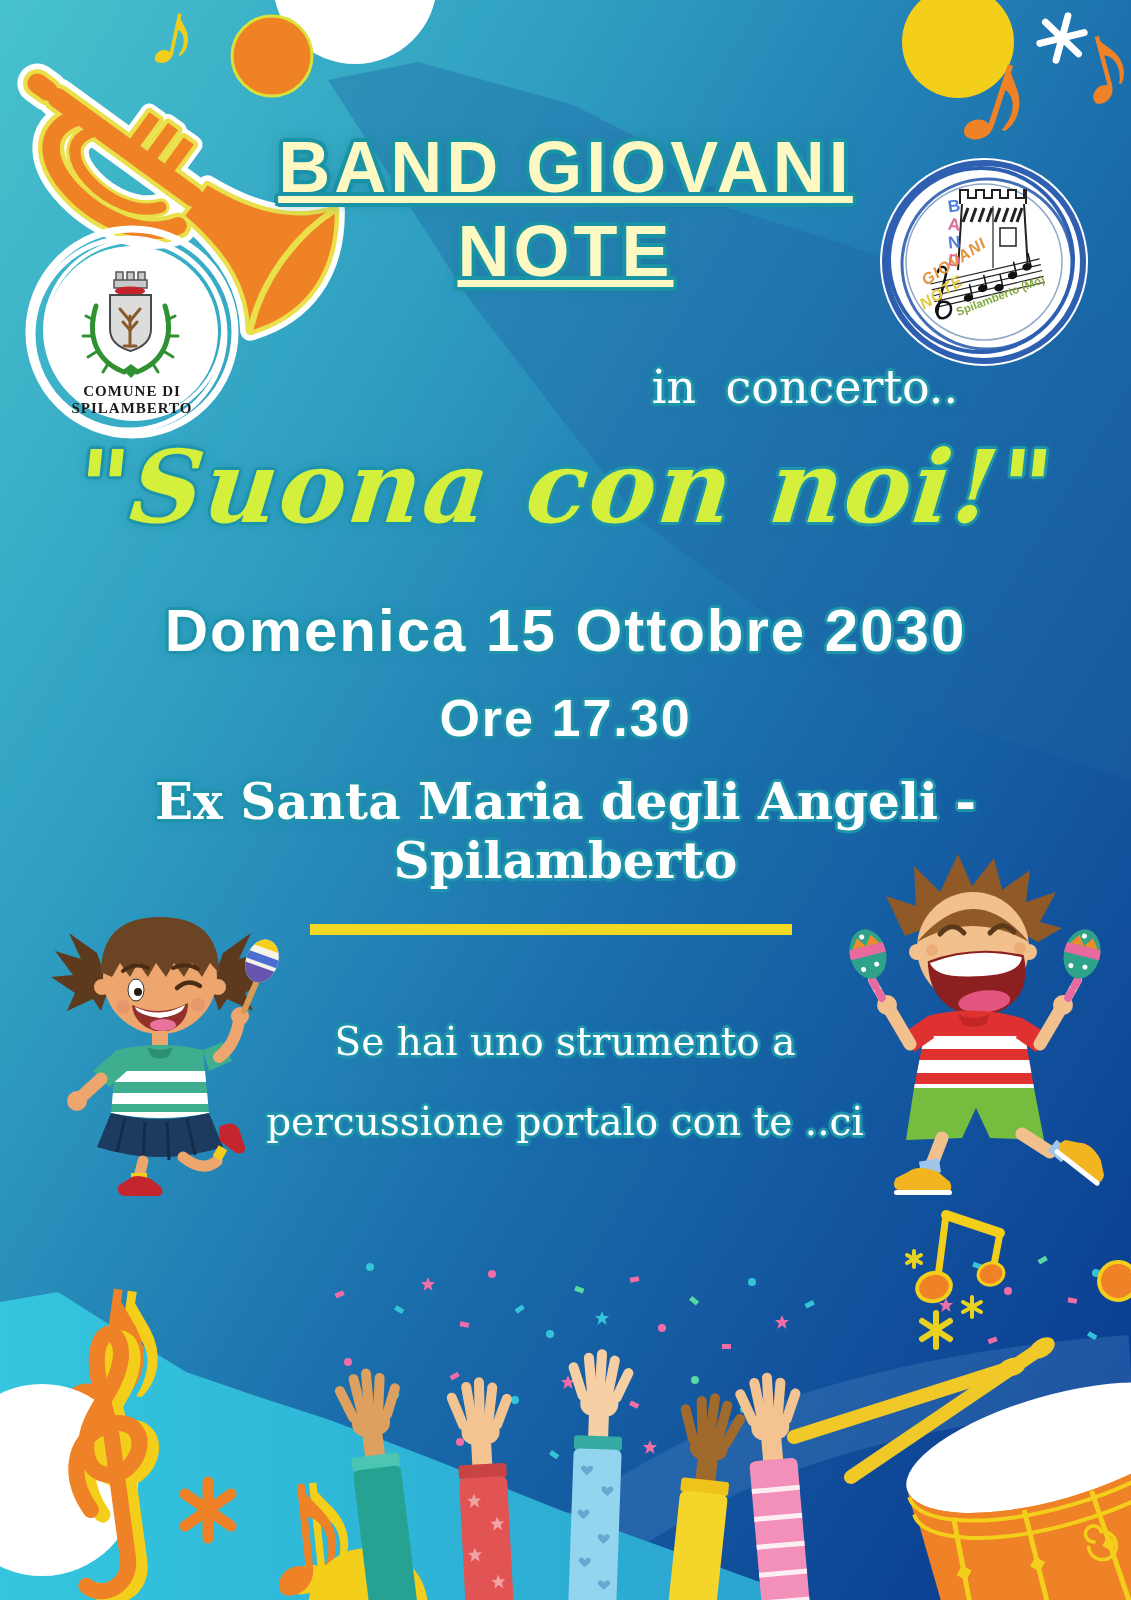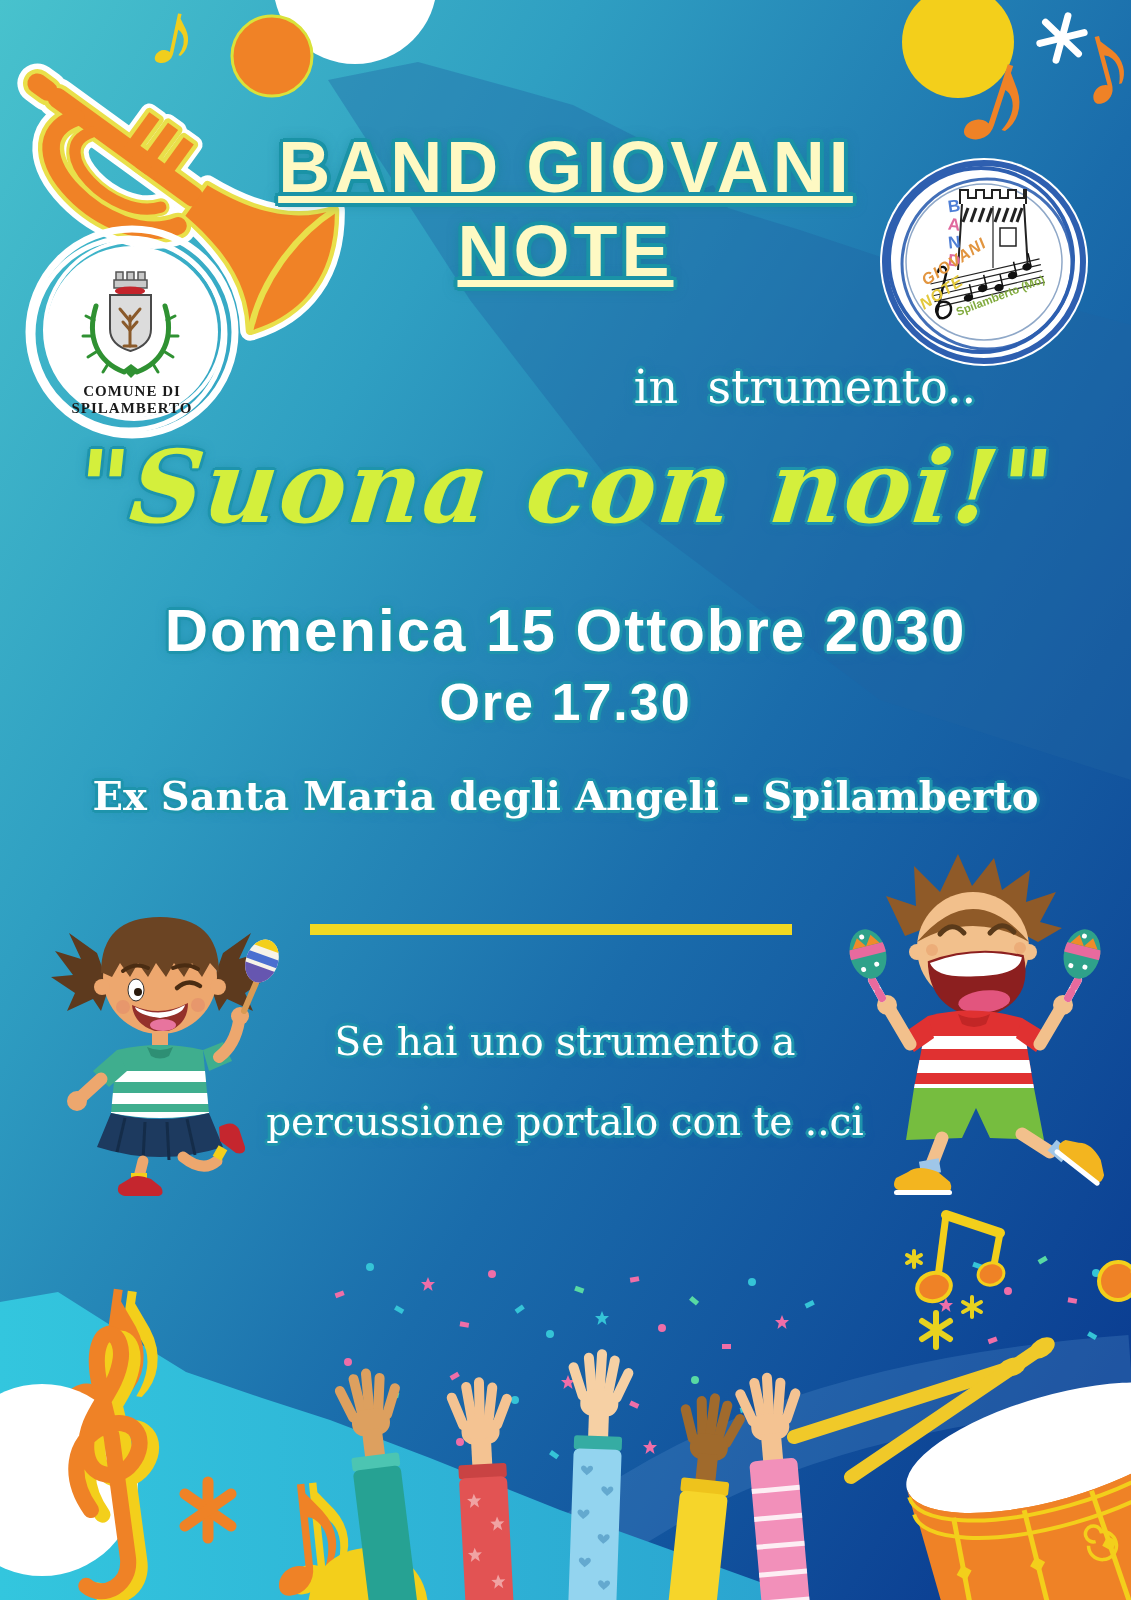--- a/index.html
+++ b/index.html
@@ -15,22 +15,22 @@
     3px 3px 0 #1a93a6,-3px 3px 0 #1a93a6,3px -3px 0 #1a93a6,-3px -3px 0 #1a93a6,0 0 14px rgba(16,120,140,.7);}
   .ol-teal-3{text-shadow:3px 0 0 #1e94ac,-3px 0 0 #1e94ac,0 3px 0 #1e94ac,0 -3px 0 #1e94ac,
     2px 2px 0 #1e94ac,-2px 2px 0 #1e94ac,2px -2px 0 #1e94ac,-2px -2px 0 #1e94ac,0 0 12px rgba(25,135,160,.8);}
 
   #title{top:126px;color:#fef9c3;font-weight:900;font-size:72px;line-height:1.16;letter-spacing:4px;text-decoration:underline;}
   #subtitle{left:545px;top:360px;width:520px;text-align:center;color:#fff;
             font-family:"DejaVu Serif",serif;font-size:46px;white-space:pre;}
   #slogan{top:428px;color:#d4ef3c;font-family:"DejaVu Serif",serif;font-style:italic;font-weight:bold;
           font-size:100px;letter-spacing:2px;transform:skewX(-6deg);}
   #event-date{top:596px;color:#fff;font-weight:900;font-size:60px;letter-spacing:2px;}
-  #event-time{top:672px;color:#fff;font-weight:900;font-size:52px;letter-spacing:2px;}
-  #event-venue{top:772px;color:#fff;font-family:"DejaVu Serif",serif;font-weight:bold;font-size:40px;}
+  #event-time{top:688px;color:#fff;font-weight:900;font-size:52px;letter-spacing:2px;}
+  #event-venue{top:772px;color:#fff;font-family:"DejaVu Serif",serif;font-weight:bold;font-size:50px;}
   #divider{left:310px;top:924px;width:482px;height:11px;background:#f2d922;}
   #invitation{left:165px;top:1002px;width:800px;text-align:center;color:#fff;
               font-family:"DejaVu Serif",serif;font-size:39px;line-height:80px;}
 </style>
 </head>
 <body>
 
 <div id="poster">
 
   <svg style="left:0;top:0;overflow:hidden" width="1131" height="1600" viewBox="0 0 1131 1600" preserveAspectRatio="none">
@@ -191,21 +191,21 @@
     </g>
     <text x="52" y="136" font-size="16" font-weight="bold" font-style="italic" letter-spacing="1" fill="#e2953f" transform="rotate(-33 52 136)">GIOVANI</text>
     <text x="50" y="160" font-size="16" font-weight="bold" font-style="italic" letter-spacing="1" fill="#e3c93c" transform="rotate(-33 50 160)">NOTE</text>
     <text x="84" y="166" font-size="11.5" font-weight="bold" fill="#82ab3f" transform="rotate(-21 84 166)">Spilamberto (Mo)</text>
   </svg>
 
   <div id="title" class="abs center ol-teal-4">
     <div>BAND GIOVANI</div>
     <div>NOTE</div>
   </div>
-  <div id="subtitle" class="abs ol-teal-3">in  strumento..</div>
+  <div id="subtitle" class="abs ol-teal-3">in  concerto..</div>
   <div id="slogan" class="abs center ol-teal-3">"Suona con noi!"</div>
   <div id="event-date" class="abs center ol-teal-3">Domenica 15 Ottobre 2030</div>
   <div id="event-time" class="abs center ol-teal-3">Ore 17.30</div>
   <div id="event-venue" class="abs center ol-teal-3">Ex Santa Maria degli Angeli - Spilamberto</div>
 
   <div id="divider" class="abs"></div>
 
   <svg style="left:35px;top:875px" width="250" height="320" viewBox="0 0 250 320">
     <path fill="#5d3a1e" d="M62,78 L34,58 L46,84 L20,76 L38,100 L16,102 L40,118 L32,136 L58,124 L66,136 L74,112 Z"></path>
     <path fill="#5d3a1e" d="M188,78 L216,58 L204,84 L230,76 L212,100 L234,102 L210,118 L218,136 L192,124 L184,136 L176,112 Z"></path>

